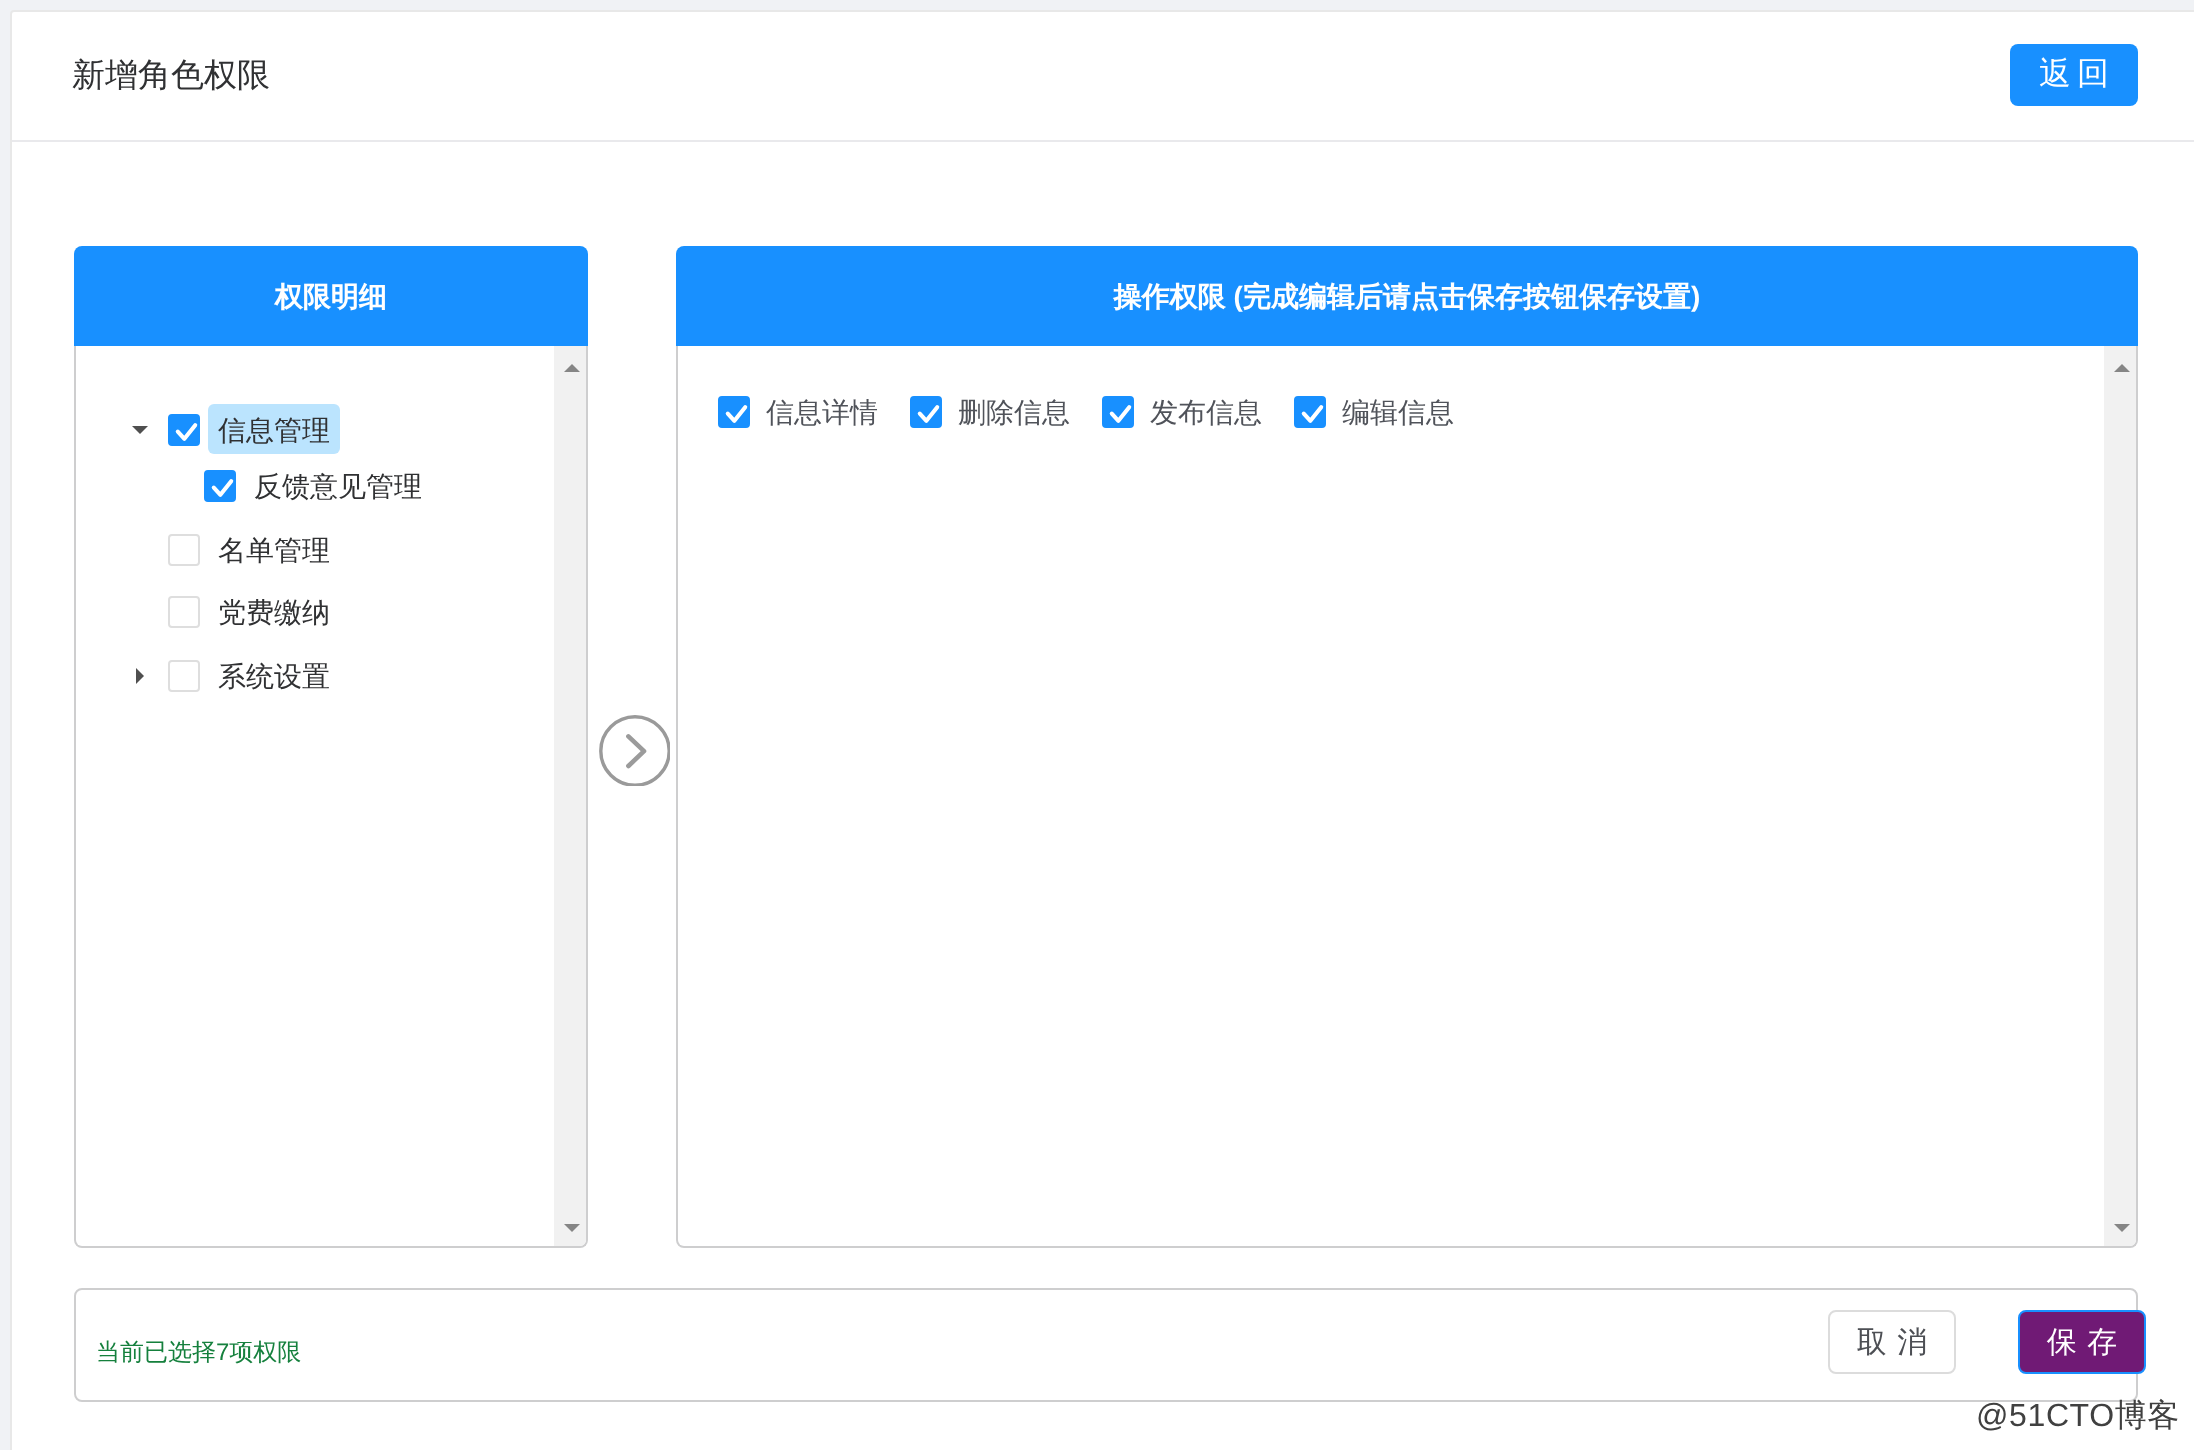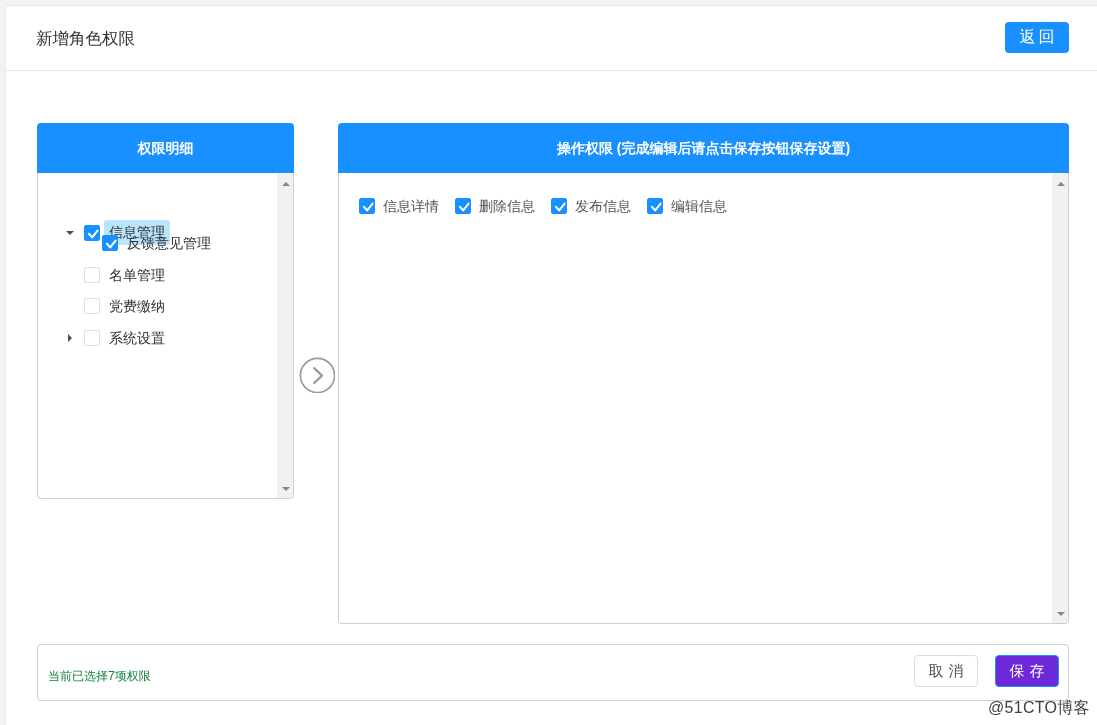--- a/index.html
+++ b/index.html
@@ -16,21 +16,21 @@
   .pghead{position:absolute;left:0;top:0;width:100%;height:65px;
           border-bottom:1px solid #e9e9ec;box-sizing:border-box;}
   .pgtitle{position:absolute;left:30px;top:21px;font-size:16.5px;color:#303133;
            line-height:22px;letter-spacing:0;}
   .backbtn{position:absolute;left:999px;top:16px;width:64px;height:31px;
            background:#1890ff;border:none;border-radius:4px;color:#fff;font-size:16px;
            cursor:pointer;padding:0;letter-spacing:3px;text-indent:3px;font-family:inherit;}
 
   
   .panel{position:absolute;top:117px;box-sizing:border-box;background:transparent;}
-  .panel-l{left:31px;width:257px;height:376px;}
+  .panel-l{left:31px;width:257px;height:501px;}
   .panel-r{left:332px;width:731px;height:501px;padding-left:28px;}
   .phead{position:absolute;left:0;top:0;right:0;height:50px;background:#1890ff;
          border-radius:4px 4px 0 0;
          color:#fff;font-size:14px;font-weight:700;display:flex;align-items:center;
          justify-content:center;letter-spacing:0;padding-top:2px;box-sizing:border-box;}
   .pbody{position:absolute;left:0;top:50px;right:0;bottom:0;background:#fff;overflow:hidden;
          border:1px solid #cececf;border-top:none;border-radius:0 0 4px 4px;box-sizing:border-box;}
 
   
   .sbar{position:absolute;top:0;right:0;bottom:0;width:16px;background:#f1f1f1;}
@@ -73,41 +73,41 @@
   .xfer svg{position:absolute;left:0;top:0;}
 
   
   .foot{position:absolute;left:31px;top:638px;width:1032px;height:57px;
         border:1px solid #cececf;border-radius:4px;box-sizing:border-box;background:#fff;}
   .fstatus{position:absolute;left:10px;top:23px;font-size:12px;color:#15803d;letter-spacing:0;line-height:16px;}
   .fbtns{position:absolute;left:876px;top:10px;display:flex;gap:17px;}
   .btn{height:32px;width:64px;border-radius:4px;font-size:15px;cursor:pointer;padding:0;
        box-sizing:border-box;font-family:inherit;letter-spacing:0.5px;text-indent:0.5px;}
   .btn.cancel{background:#fff;border:1px solid #dcdcdc;color:#4d4f54;}
-  .btn.save{background:#6d28d9;border:1px solid #1890ff;color:#fff;}
+  .btn.save{background:#701a75;border:1px solid #1890ff;color:#fff;margin-left:14px;}
 
   .wm{position:absolute;left:982px;top:692px;font-size:16px;color:#404040;
       letter-spacing:.3px;white-space:nowrap;}
 </style>
 </head>
 <body>
 
 <div class="page">
  <div class="card">
 
   <div class="pghead">
     <div class="pgtitle">新增角色权限</div>
     <button class="backbtn">返回</button>
   </div>
 
   <div class="panel panel-l">
     <div class="phead">权限明细</div>
     <div class="pbody">
       <div class="tree">
-            <div class="tnode" style="top: 52px; left: 46px; font-family: Liberation Serif, serif;">
+            <div class="tnode" style="top: 34px; left: 46px;">
               <span class="tcaret open" style="left:-21px">
                 <i></i>
               </span>
               <span class="cb on">
                 <svg width="16" height="16" viewBox="0 0 16 16">
                   <path d="M3.9 7.8 L7.2 11.4 L12.6 4.6" fill="none" stroke="#fff" stroke-width="2.05" stroke-linecap="round" stroke-linejoin="round"></path>
                 </svg>
               </span>
               <span class="tlabel sel">信息管理</span>
             </div>

